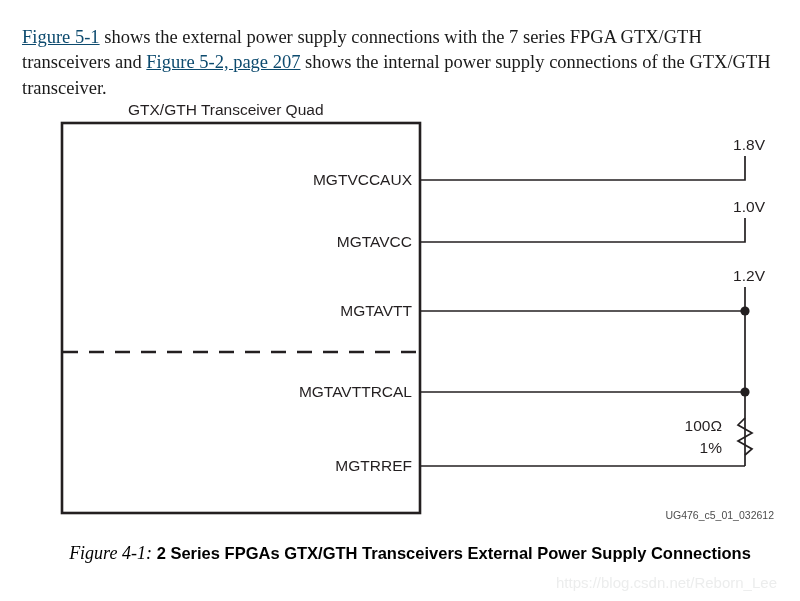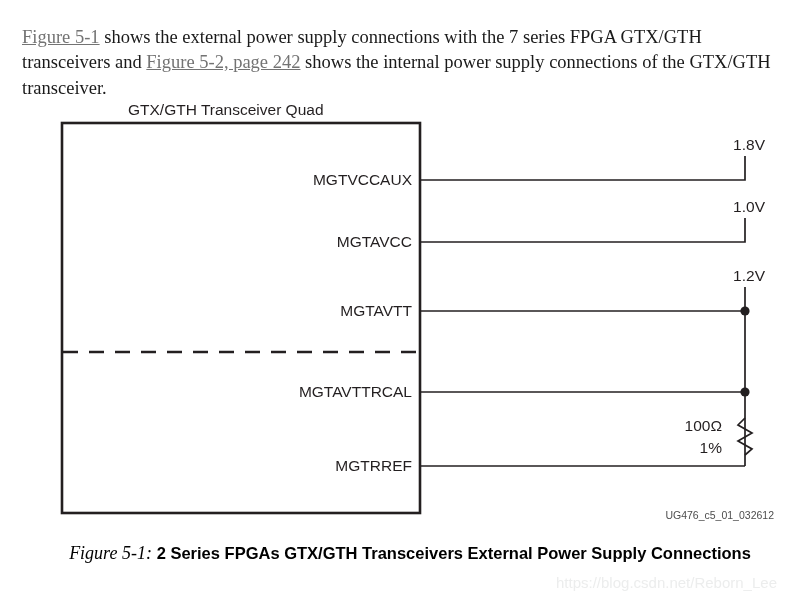--- a/index.html
+++ b/index.html
@@ -22,21 +22,21 @@
     left: 22px;
     top: 6px;
     width: 752px;
     font-family: "Liberation Serif", serif;
     font-size: 18.5px;
     line-height: 25.5px;
     color: #1a1a1a;
     text-align: left;
   }
   #intro .link {
-    color: #737373;
+    color: #0c4a6e;
   }
 
   
   #figure {
     position: absolute;
     left: 0;
     top: 92px;
     width: 660px;
     height: 440px;
   }
@@ -125,21 +125,21 @@
     font-family: "Liberation Sans", sans-serif;
     font-size: 15px;
     color: #eceded;
     white-space: nowrap;
     pointer-events: none;
   }
 </style>
 </head>
 <body>
 
-<p id="intro"><a class="link" href="#">Figure 5-1</a><span> shows the external power supply connections with the 7 series FPGA GTX/GTH transceivers and </span><a class="link" href="#">Figure 5-2, page 242</a><span> shows the internal power supply connections of the GTX/GTH transceiver.</span></p>
+<p id="intro"><a class="link" href="#">Figure 5-1</a><span> shows the external power supply connections with the 7 series FPGA GTX/GTH transceivers and </span><a class="link" href="#">Figure 5-2, page 207</a><span> shows the internal power supply connections of the GTX/GTH transceiver.</span></p>
 
 <div id="figure">
   <svg width="800" height="440" viewBox="0 0 800 440" xmlns="http://www.w3.org/2000/svg">
 
     <text class="quad-title" x="128" y="23">GTX/GTH Transceiver Quad</text>
 
     <rect class="box-outline" x="62" y="31" width="358" height="390"></rect>
 
     <line class="divider" x1="63" y1="260" x2="419" y2="260"></line>
 
@@ -169,17 +169,17 @@
     <text class="res-label" x="722" y="339">100Ω</text>
     <text class="res-label" x="722" y="361">1%</text>
 
     <path class="wire" d="M 420 374 L 745 374"></path>
 
     <text class="src-id" x="774" y="427">UG476_c5_01_032612</text>
   </svg>
 </div>
 
 <div id="caption">
-  <span class="cap-num">Figure 5-1:</span>
+  <span class="cap-num">Figure 4-1:</span>
   <span class="cap-text">2 Series FPGAs GTX/GTH Transceivers External Power Supply Connections</span>
 </div>
 
 <div id="watermark">https://blog.csdn.net/Reborn_Lee</div>
 
 </body></html>

